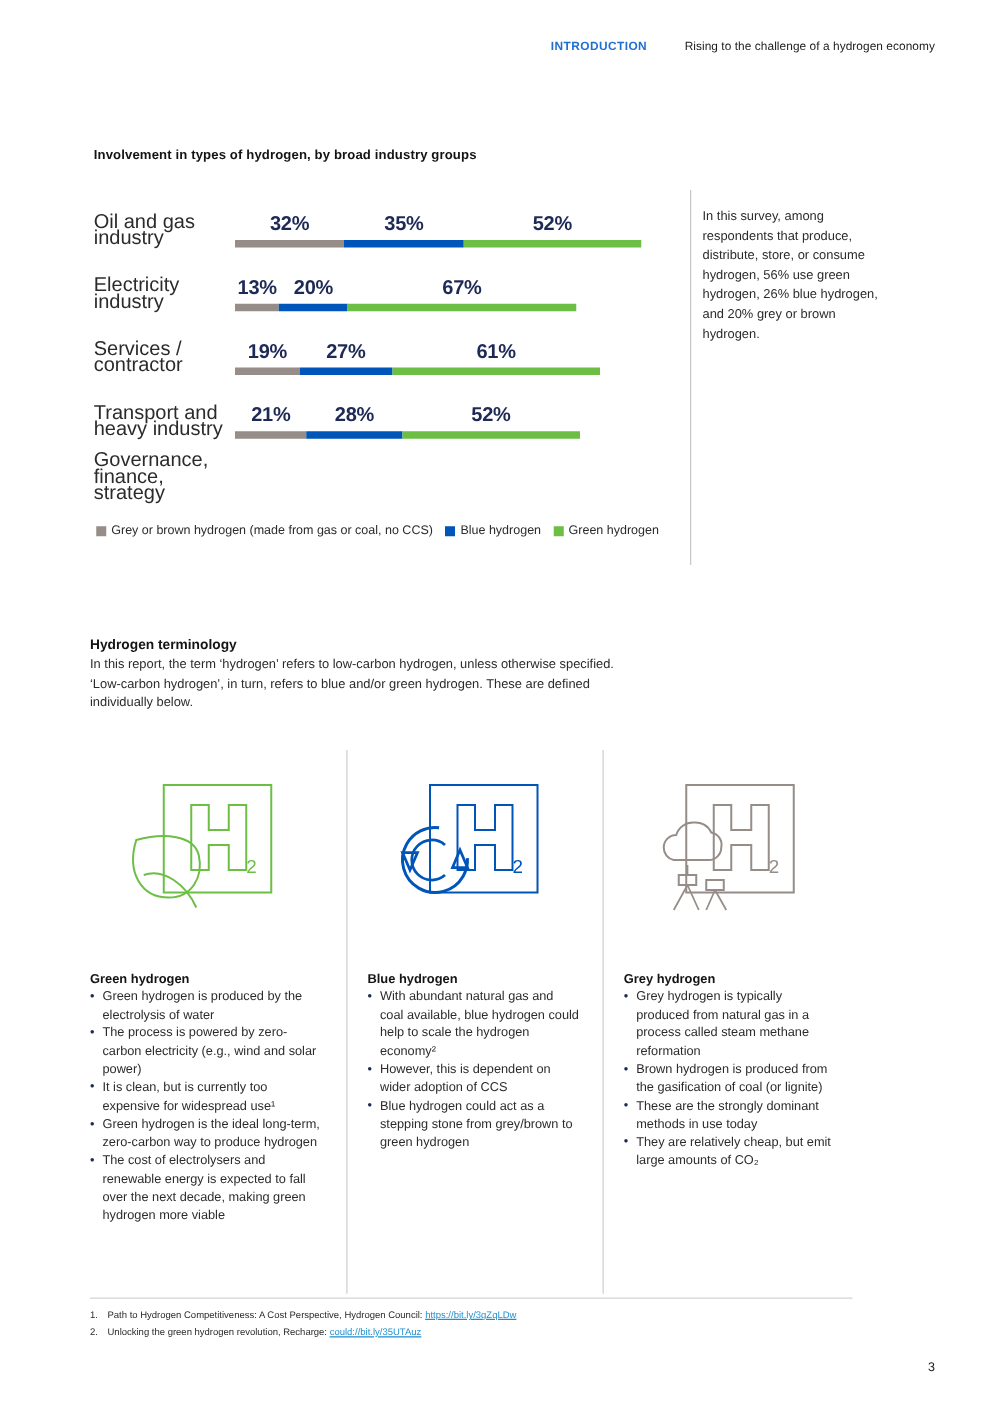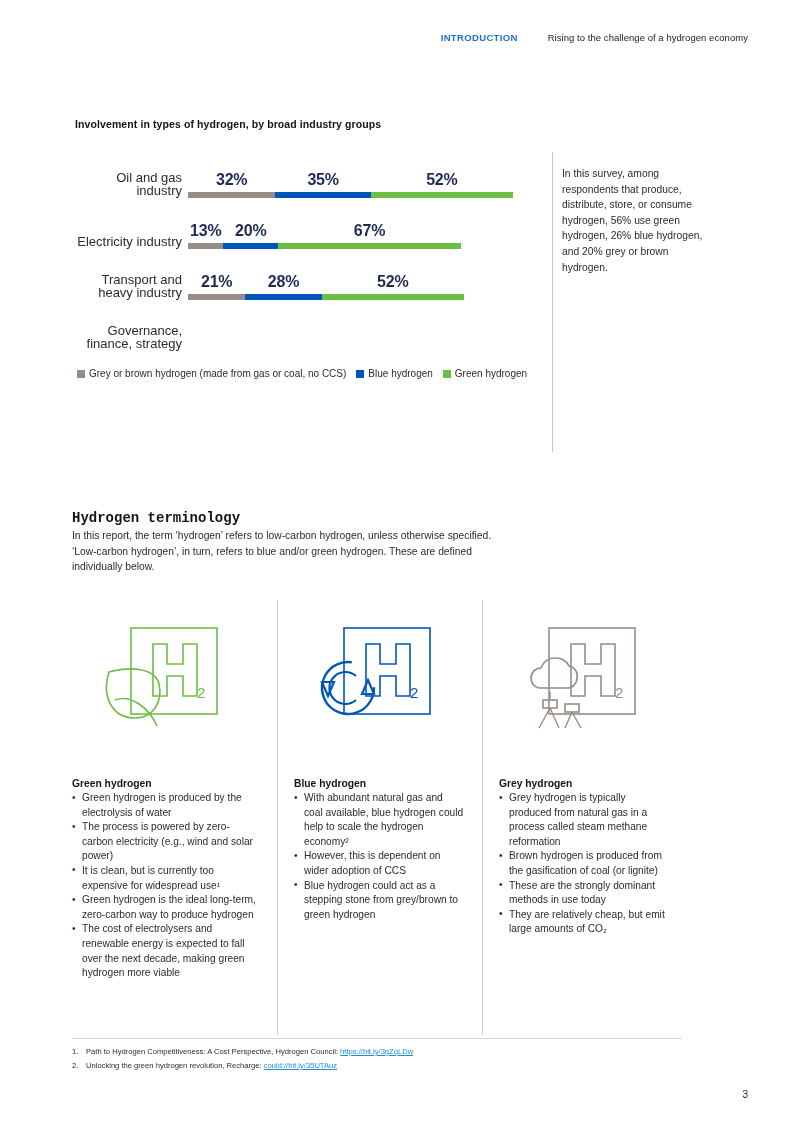--- a/index.html
+++ b/index.html
@@ -93,22 +93,22 @@
 
   .bar-row {
     display: flex;
     align-items: flex-end;
     height: 50px;
     margin-bottom: 1px;
   }
 
   .bar-label {
     width: 113px;
-    text-align: right;
-    font-size: 13px;
+    text-align: left;
+    font-size: 16px;
     line-height: 13px;
     color: #2b2b2b;
     padding-bottom: 1px;
     padding-right: 6px;
   }
 
   .bar-track {
     position: relative;
     flex: 1;
     height: 42px;
@@ -154,25 +154,24 @@
   .sw-green { background: #6cbe45; }
 
   
   .terminology {
     position: absolute;
     top: 510px;
     left: 72px;
     width: 430px;
   }
   .term-title {
-    font-size: 14px;
+    font-size: 11px;
     font-weight: bold;
     color: #141414;
     margin-bottom: 2px;
-    font-family: Liberation Mono, monospace;
   }
   .term-body {
     font-size: 10.3px;
     line-height: 15.5px;
     color: #2b2b2b;
   }
 
   
   .columns {
     position: absolute;
@@ -285,20 +284,33 @@
               <div class="seg-val" style="left: 62.79px;">20%</div>
               <div class="seg-val" style="left: 181.545px;">67%</div>
               <div class="bar-line">
                 <div class="seg seg-grey" style="width: 35.49px;"></div>
                 <div class="seg seg-blue" style="width: 54.6px;"></div>
                 <div class="seg seg-green" style="width: 182.91px;"></div>
               </div>
             </div>
           </div>
           <div class="bar-row">
+            <div class="bar-label">Services / contractor</div>
+            <div class="bar-track">
+              <div class="seg-val" style="left: 25.935px;">19%</div>
+              <div class="seg-val" style="left: 88.725px;">27%</div>
+              <div class="seg-val" style="left: 208.845px;">61%</div>
+              <div class="bar-line">
+                <div class="seg seg-grey" style="width: 51.87px;"></div>
+                <div class="seg seg-blue" style="width: 73.71px;"></div>
+                <div class="seg seg-green" style="width: 166.53px;"></div>
+              </div>
+            </div>
+          </div>
+          <div class="bar-row">
             <div class="bar-label">Transport and heavy industry</div>
             <div class="bar-track">
               <div class="seg-val" style="left: 28.665px;">21%</div>
               <div class="seg-val" style="left: 95.55px;">28%</div>
               <div class="seg-val" style="left: 204.75px;">52%</div>
               <div class="bar-line">
                 <div class="seg seg-grey" style="width: 57.33px;"></div>
                 <div class="seg seg-blue" style="width: 76.44px;"></div>
                 <div class="seg seg-green" style="width: 141.96px;"></div>
               </div>

